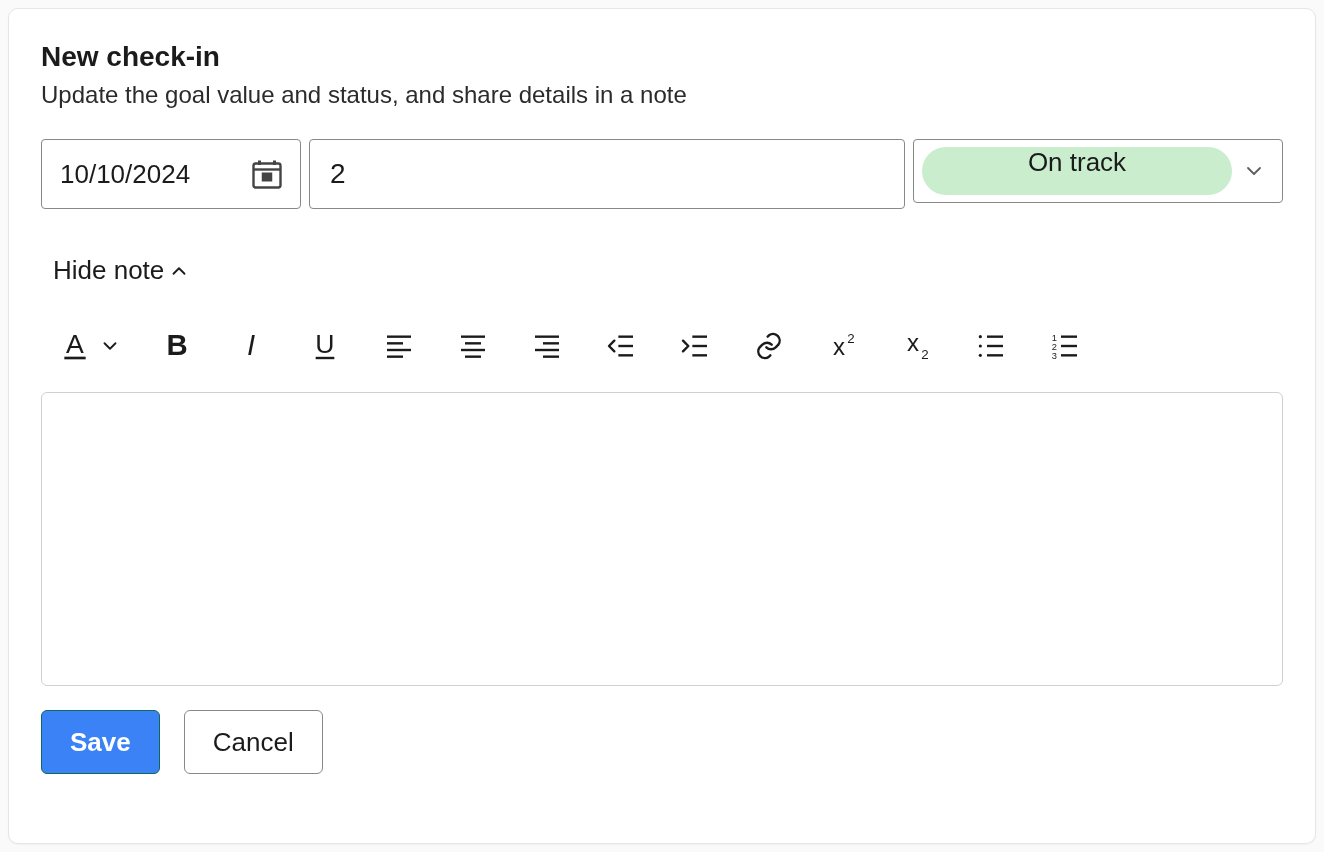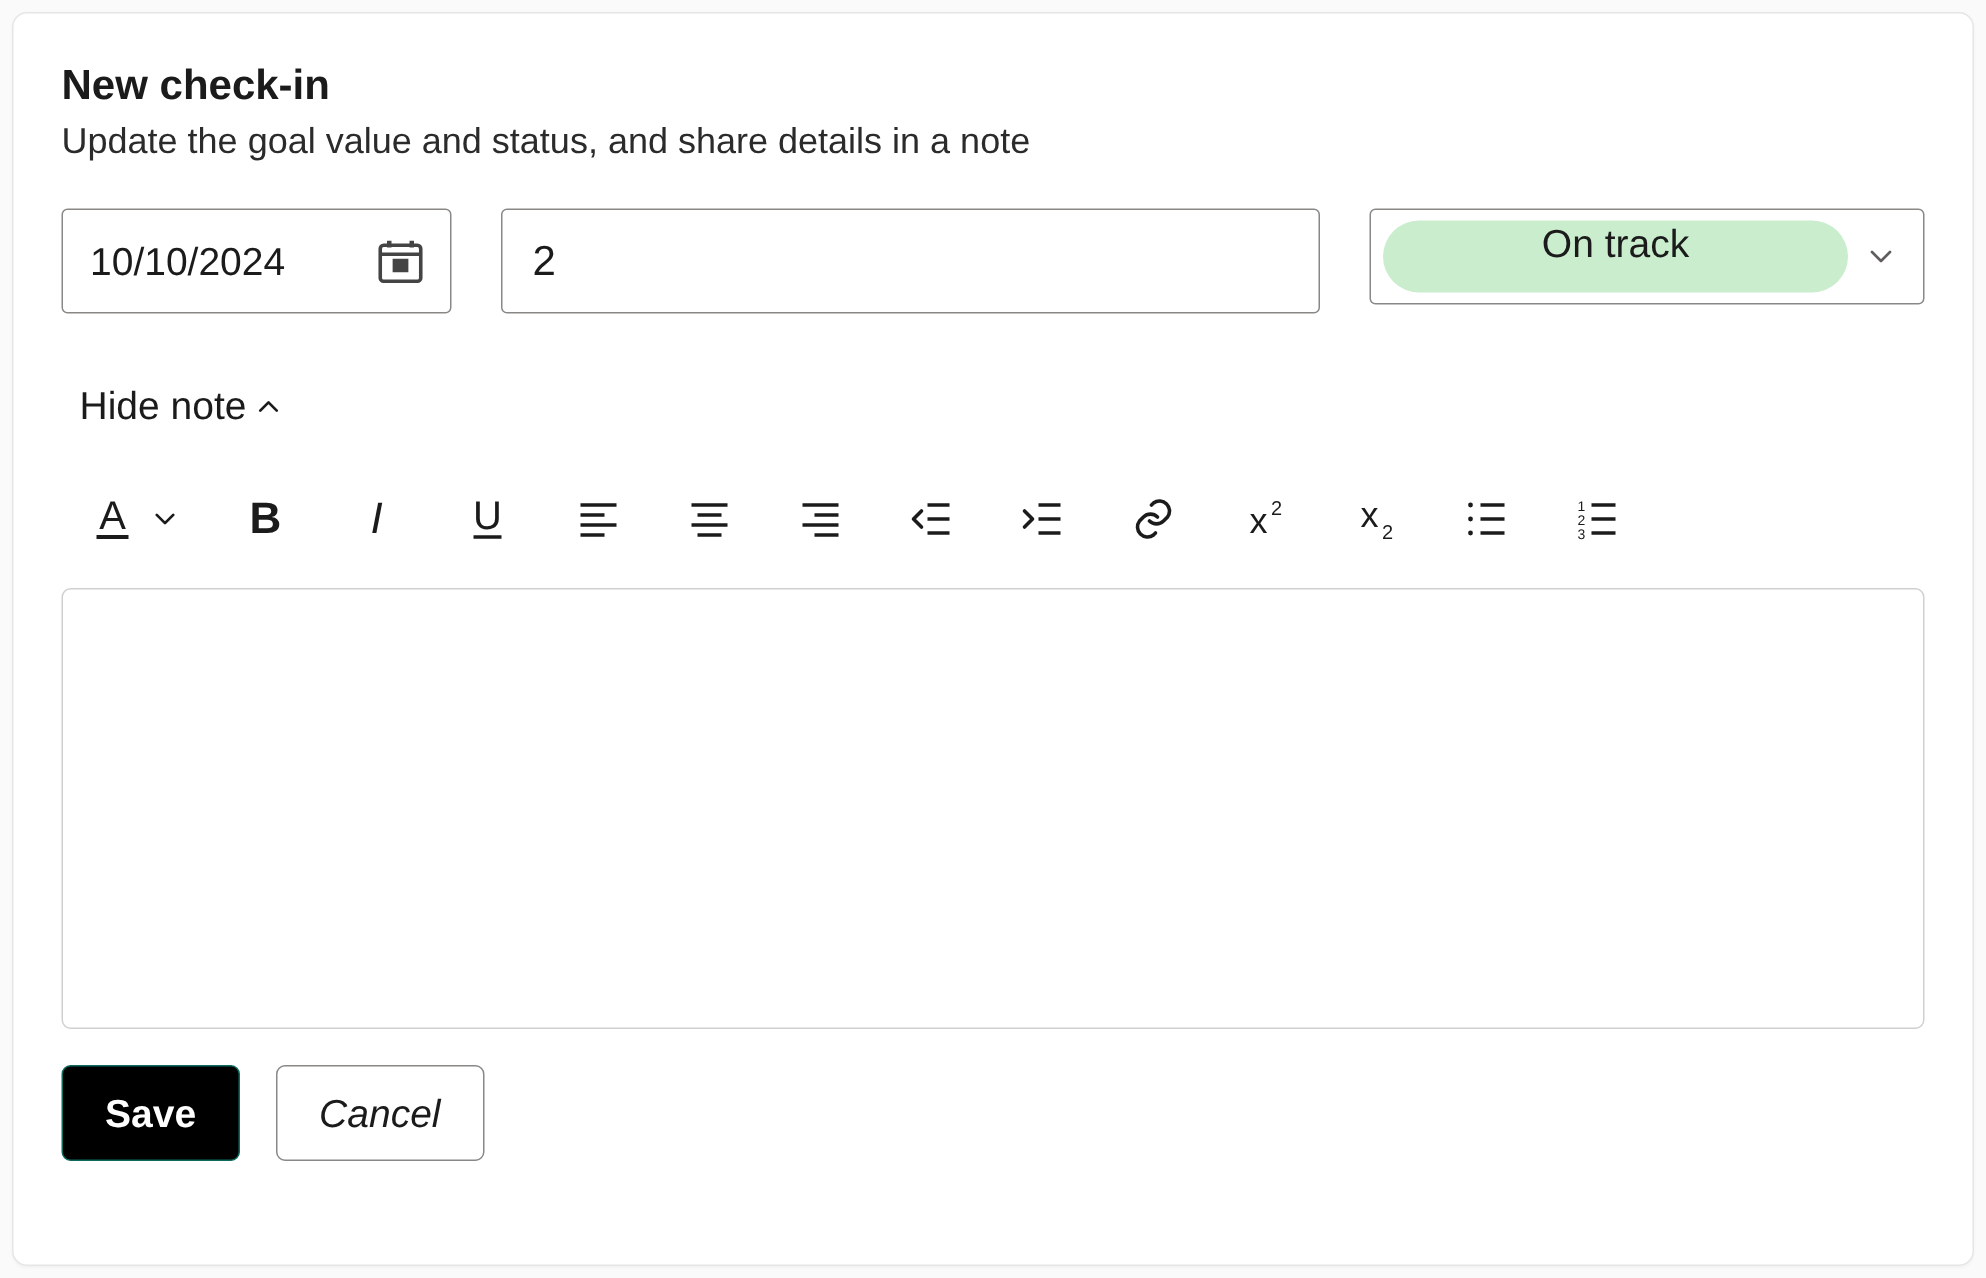--- a/index.html
+++ b/index.html
@@ -9,21 +9,21 @@
       border: 1px solid #e6e6e6;
       border-radius: 10px;
       padding: 32px 32px 28px 32px;
       width: 1308px;
       height: 836px;
       box-shadow: 0 1px 2px rgba(0,0,0,0.04);
       position: relative;
     }
     .title { font-size: 28px; font-weight: 700; color: #1b1b1b; margin-bottom: 8px; }
     .subtitle { font-size: 24px; color: #2b2b2b; margin-bottom: 30px; }
-    .row { display: flex; gap: 33px; margin-bottom: 38px; }
+    .row { display: flex; gap: 8px; margin-bottom: 38px; }
     .date-field {
       display: flex; align-items: center; justify-content: space-between;
       border: 1px solid #8a8886; border-radius: 4px;
       padding: 0 12px 0 18px; height: 70px; width: 260px;
       font-size: 26px; color: #1b1b1b;
     }
     .date-field .cal-icon-wrap { width: 42px; height: 42px; display:flex; align-items:center; justify-content:center; }
     .value-field {
       border: 1px solid #8a8886; border-radius: 4px;
       height: 70px; flex: 1; padding: 0 20px;
@@ -66,22 +66,22 @@
       border: 1px solid #d0d0d0; border-radius: 6px;
       width: 100%; height: 294px; background: #fff; padding: 12px;
       font-size: 22px; color: #1b1b1b; outline: none;
     }
     .actions { display: flex; gap: 24px; margin-top: 24px; }
     .btn {
       height: 64px; padding: 0 28px; border-radius: 6px;
       font-size: 26px; font-weight: 600; cursor: pointer;
       display: inline-flex; align-items: center; justify-content: center;
     }
-    .btn-primary { background: #000000; color: #fff; border: 1px solid #0e6a5e; }
-    .btn-secondary { background: #fff; color: #1b1b1b; border: 1px solid #8a8886; font-weight: 500; font-style: italic; }
+    .btn-primary { background: #3b82f6; color: #fff; border: 1px solid #0e6a5e; }
+    .btn-secondary { background: #fff; color: #1b1b1b; border: 1px solid #8a8886; font-weight: 500; }
   </style>
 </head>
 <body>
 
 <div class="card">
 
   <div class="title">New check-in</div>
   <div class="subtitle">Update the goal value and status, and share details in a note</div>
 
   <div class="row">

